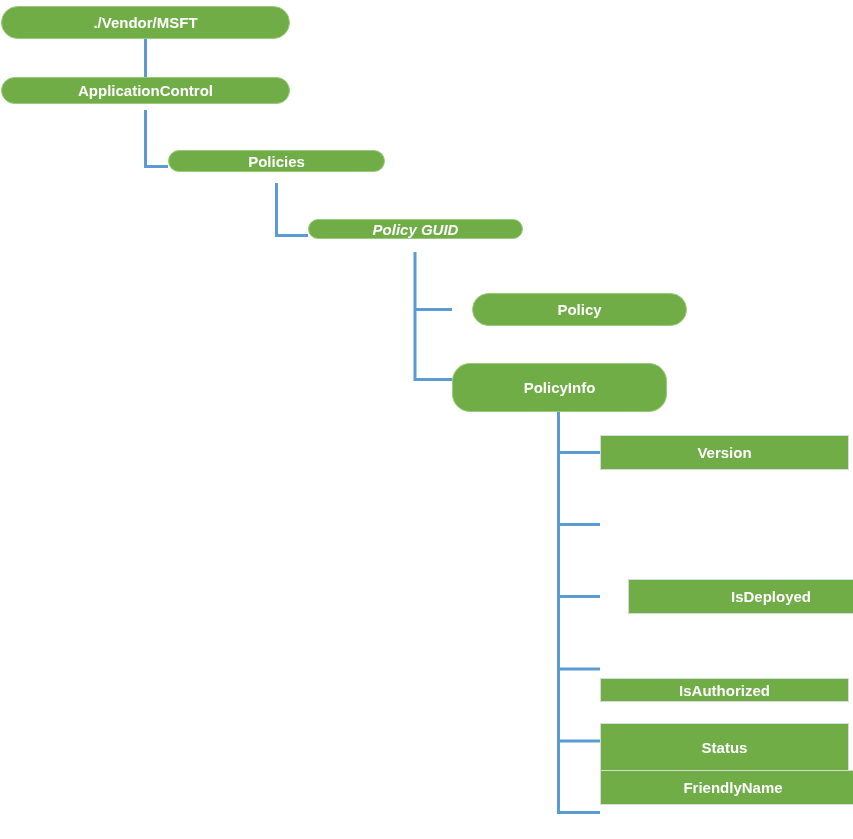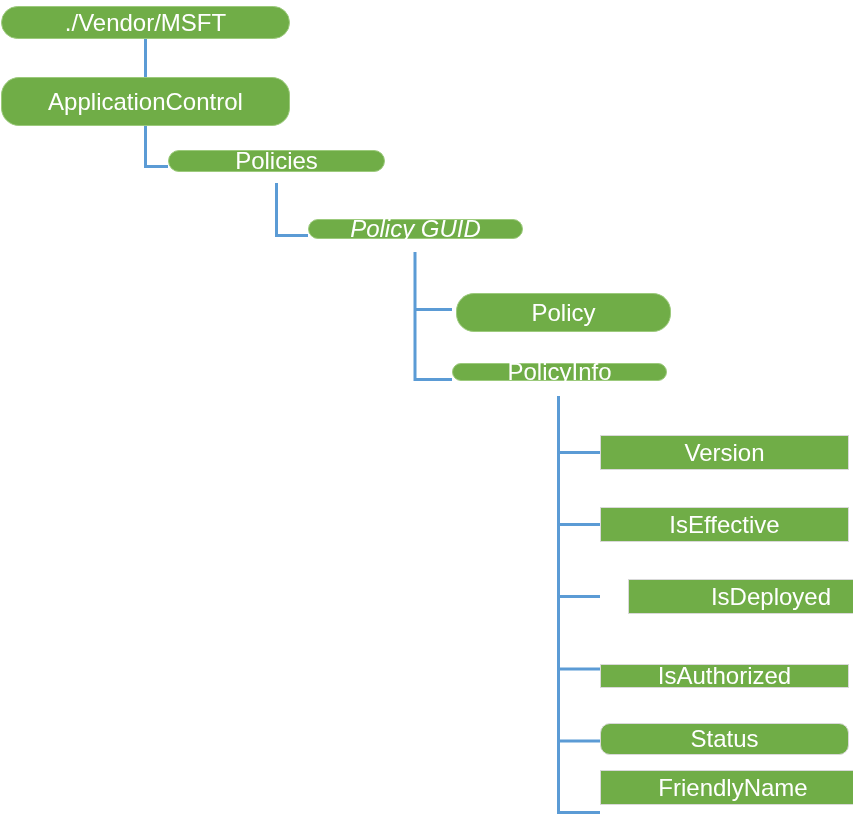--- a/index.html
+++ b/index.html
@@ -27,24 +27,25 @@
     stroke-width: 3;
   }
   .node {
     position: absolute;
     box-sizing: border-box;
     background: var(--node-fill, #70AD47);
     color: var(--text, #ffffff);
     display: flex;
     align-items: center;
     justify-content: center;
-    font-size: 24px;
+    font-size: 15px;
     line-height: 1;
     white-space: nowrap;
     text-align: left;
+    font-weight: bold;
   }
   .pill {
     border: 1.5px solid var(--node-border, #9CCA7C);
     border-radius: 18px;
   }
   .leaf {
     border: 1px solid var(--leaf-border, #D9D9D9);
     border-radius: 0;
   }
   .italic {
@@ -70,35 +71,34 @@
     <path d="M558.5 396 L558.5 812.5 L600 812.5"></path>
     <path d="M558.5 452.5 L600 452.5"></path>
     <path d="M558.5 524.5 L600 524.5"></path>
     <path d="M558.5 596.5 L600 596.5"></path>
     <path d="M558.5 669 L600 669"></path>
     <path d="M558.5 741 L600 741"></path>
   </svg>
 
   <div class="node pill" style="left:1px;   top:6px;   width:289px; height:33px;">./Vendor/MSFT</div>
 
-  <div class="node pill" style="left:1px;   top:77px;  width:289px; height:49px;">ApplicationControl</div>
+  <div class="node pill" style="left:1px;   top:77px;  width:289px; height:27px;">ApplicationControl</div>
 
   <div class="node pill" style="left:168px; top:150px; width:217px; height:22px;">Policies</div>
 
   <div class="node pill italic" style="left:308px; top:219px; width:215px; height:20px;">Policy GUID</div>
 
-  <div class="node pill" style="left:456px; top:293px; width:215px; height:39px;">Policy</div>
+  <div class="node pill" style="left:472px; top:293px; width:215px; height:33px;">Policy</div>
 
-  <div class="node pill" style="left:452px; top:363px; width:215px; height:18px;">PolicyInfo</div>
+  <div class="node pill" style="left:452px; top:363px; width:215px; height:49px;">PolicyInfo</div>
 
   <div class="node leaf" style="left:600px; top:435px; width:249px; height:35px;">Version</div>
 
-  <div class="node leaf" style="left:600px; top:507px; width:249px; height:35px;">IsEffective</div>
 
   <div class="node leaf" style="left:600px; top:579px; width:286px; height:35px;margin-left:28px;">IsDeployed</div>
 
-  <div class="node leaf" style="left:600px; top:664px; width:249px; height:24px;">IsAuthorized</div>
+  <div class="node leaf" style="left:600px; top:678px; width:249px; height:24px;">IsAuthorized</div>
 
-  <div class="node leaf" style="left:600px; top:723px; width:249px; height:32px;border-radius:10px;">Status</div>
+  <div class="node leaf" style="left:600px; top:723px; width:249px; height:48px;">Status</div>
 
   <div class="node leaf" style="left:600px; top:758px; width:266px; height:35px;margin-top:12px;">FriendlyName</div>
 
 </div>
 
 </body></html>

